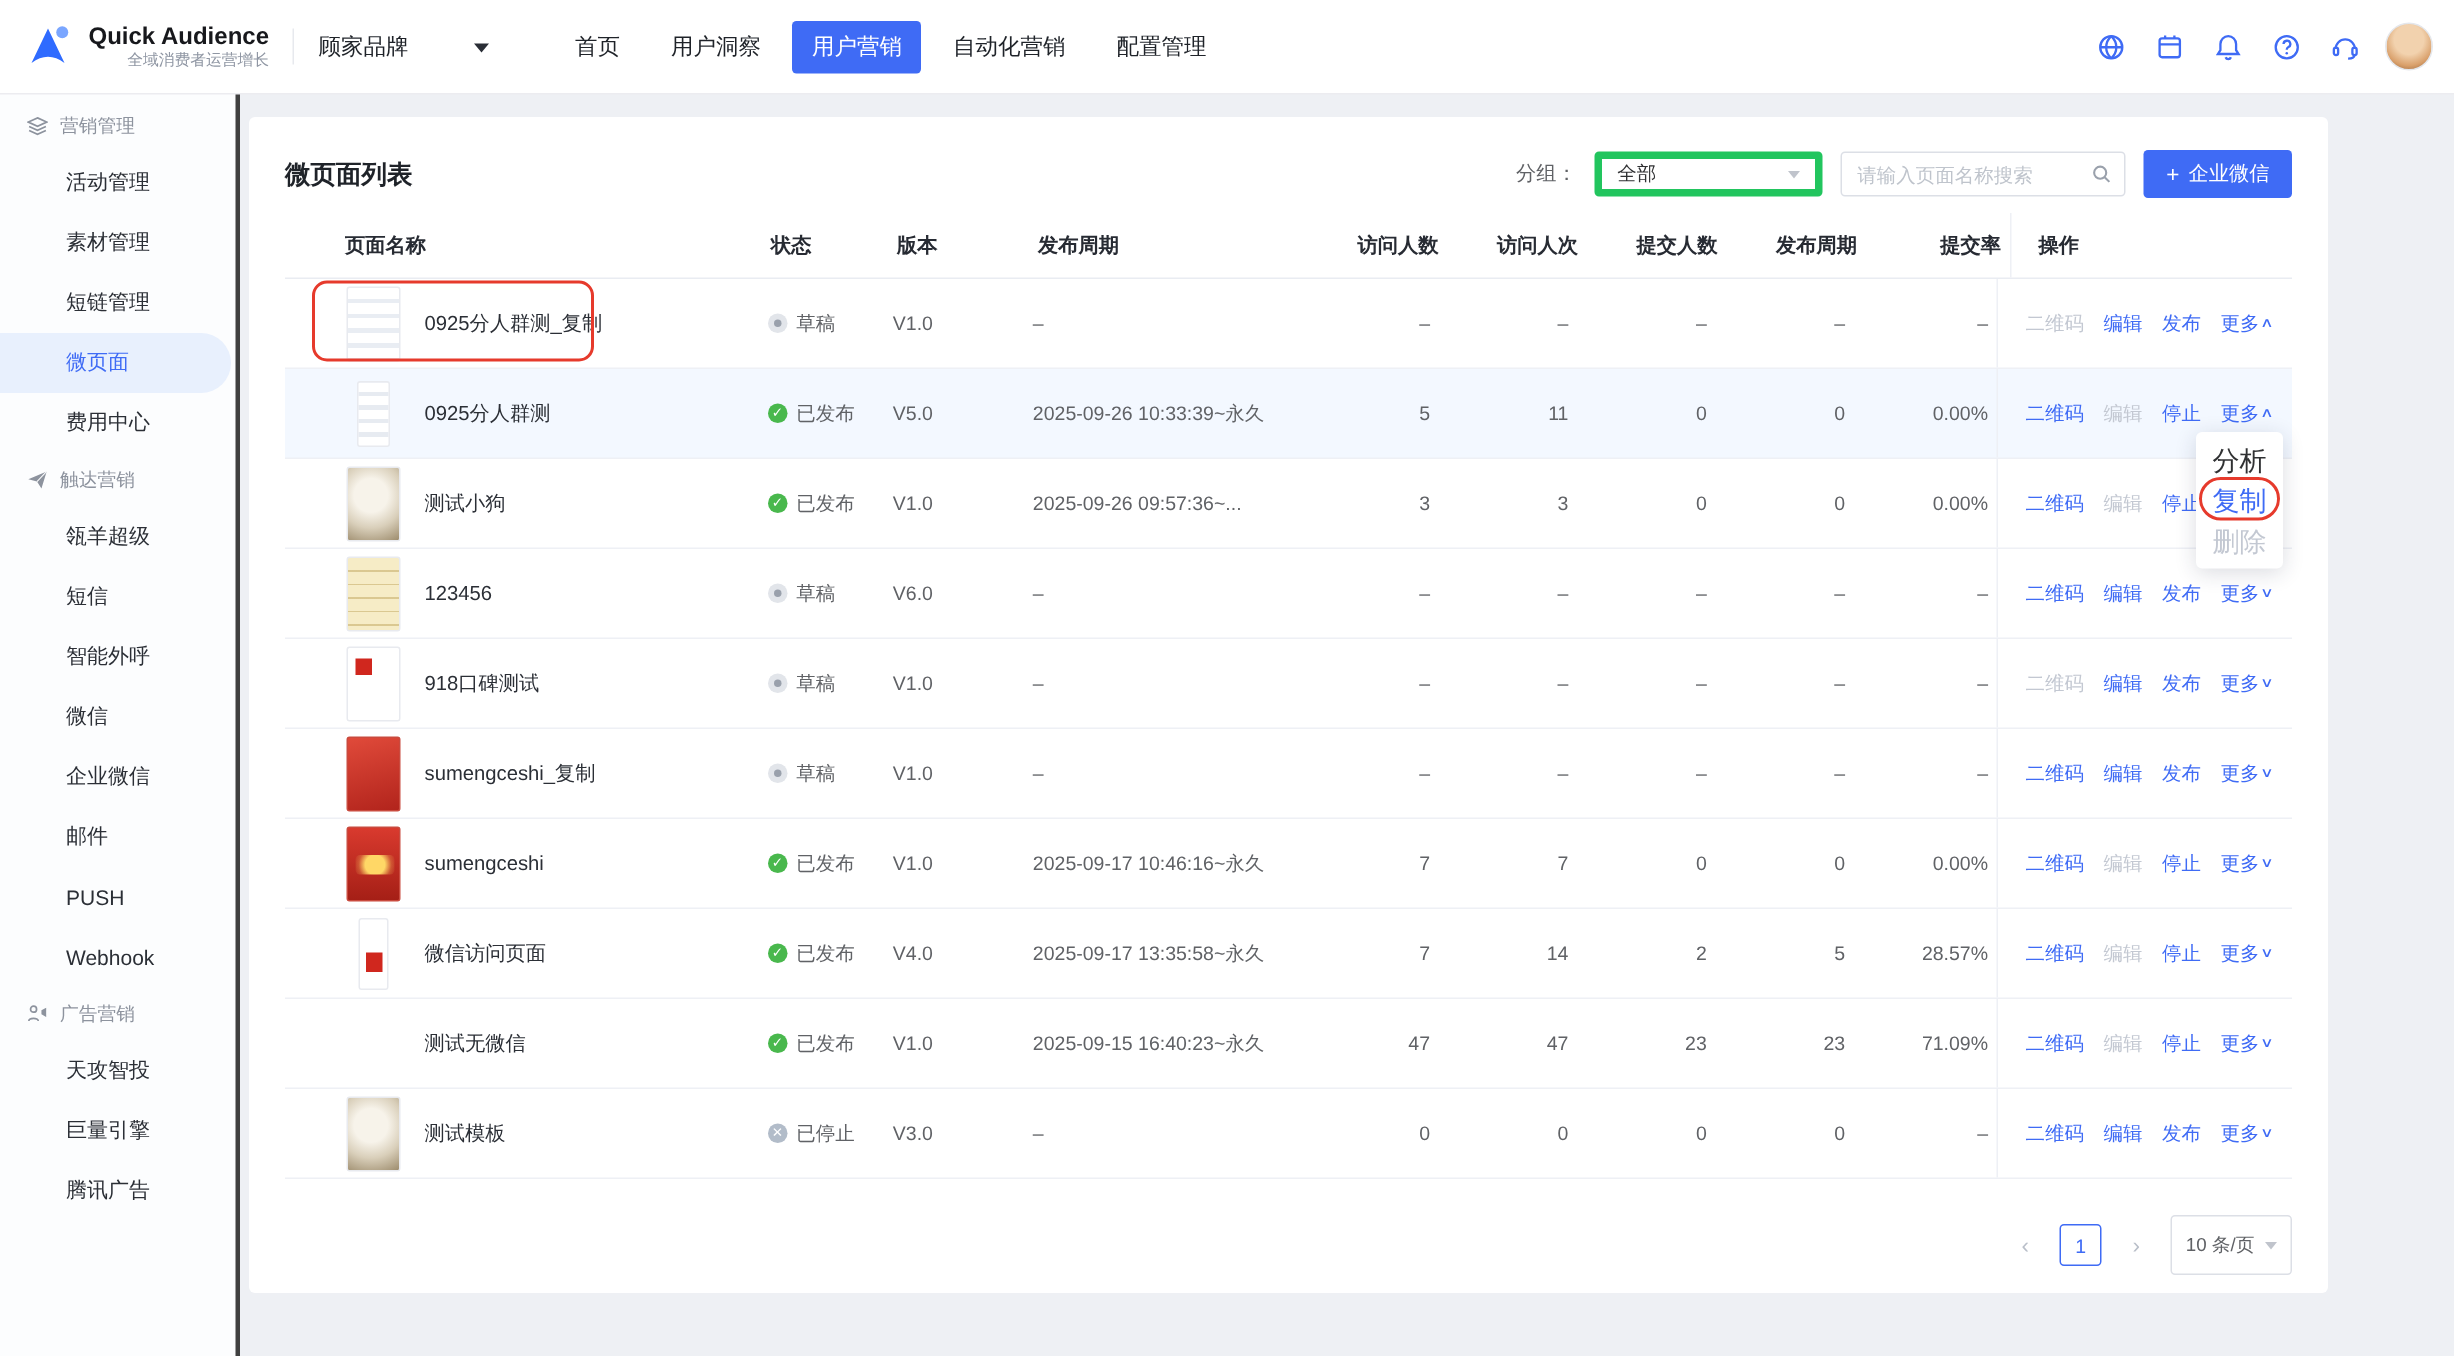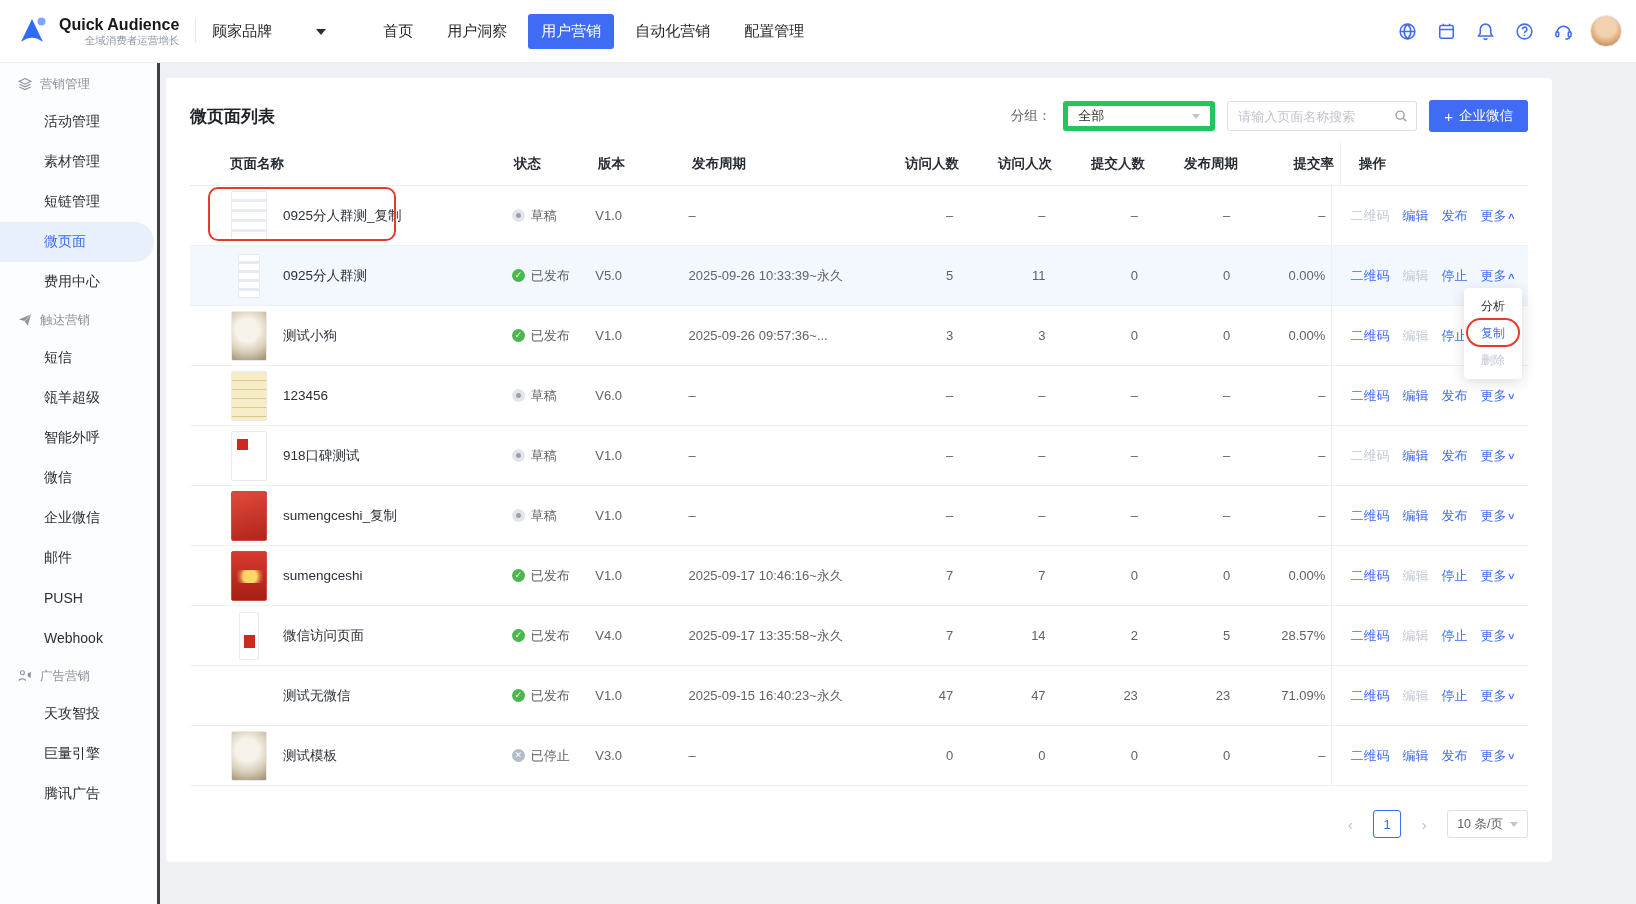--- a/index.html
+++ b/index.html
@@ -81,25 +81,25 @@
   .st-stopped { background:#b2bcc9; }
 
   .op { color:var(--primary); margin-right:13px; cursor:pointer; display:inline-flex; align-items:center; gap:2px; white-space:nowrap; }
   .op.dis { color:#c3c8d2; cursor:default; }
   .op .caret { font-size:9px; transform:scaleX(1.4); }
 
   
   .pager { display:flex; justify-content:flex-end; align-items:center; gap:9px; margin-top:24px; }
   .pg-arrow { width:28px; height:28px; display:flex; align-items:center; justify-content:center; color:#b9bfc9; font-size:15px; cursor:pointer; }
   .pg-num { width:28px; height:28px; border:1px solid var(--primary); color:var(--primary); border-radius:3px; display:flex; align-items:center; justify-content:center; font-size:13px; background:#fff; cursor:pointer; }
-  .pg-size { height:28px; border:1px solid #dcdfe6; border-radius:3px; display:flex; align-items:center; gap:7px; padding:0 9px; font-size:12.5px; color:#606266; background:#fff; cursor:pointer; }
+  .pg-size { height:40px; border:1px solid #dcdfe6; border-radius:3px; display:flex; align-items:center; gap:7px; padding:0 9px; font-size:12.5px; color:#606266; background:#fff; cursor:pointer; }
 
   
   .menu { position:absolute; left:1464px; top:288px; width:58px; background:#fff; border-radius:4px; box-shadow:0 3px 14px rgba(30,40,70,.16); padding:5px 0; z-index:50; }
-  .menu-item { height:27px; display:flex; align-items:center; justify-content:center; font-size:12px; color:#303133; cursor:pointer; }
+  .menu-item { height:27px; display:flex; align-items:center; justify-content:center; font-size:18px; color:#303133; cursor:pointer; }
   .menu-item.hl { color:var(--primary); }
   .menu-item.dis { color:#c3c8d2; cursor:default; }
 
   
   .ann { position:absolute; border:2px solid #e63a2c; pointer-events:none; z-index:60; }
   #ann1 { left:208px; top:187px; width:188px; height:54px; border-radius:10px; }
   #ann2 { left:1466px; top:318px; width:54px; height:29px; border-radius:15px; }
 </style>
 </head>
 <body>
@@ -184,22 +184,22 @@
     <div class="sb-item">费用中心</div>
     <div class="sb-title">
       <span style="display:flex">
         <svg viewBox="0 0 16 16" fill="#8d939e">
           <path d="M1 7.4 15 1.5 11 14.5 7.6 9.2 1 7.4z"></path>
           <path d="M7.6 9.2 15 1.5" stroke="#fcfdfe" stroke-width="0.8"></path>
         </svg>
       </span>
       <span>触达营销</span>
     </div>
+    <div class="sb-item">瓴羊超级</div>
     <div class="sb-item">短信</div>
-    <div class="sb-item">瓴羊超级</div>
     <div class="sb-item">智能外呼</div>
     <div class="sb-item">微信</div>
     <div class="sb-item">企业微信</div>
     <div class="sb-item">邮件</div>
     <div class="sb-item">PUSH</div>
     <div class="sb-item">Webhook</div>
     <div class="sb-title">
       <span style="display:flex">
         <svg viewBox="0 0 16 16" fill="none" stroke="#8d939e" stroke-width="1.3">
           <circle cx="5" cy="4.3" r="2.3"></circle>

